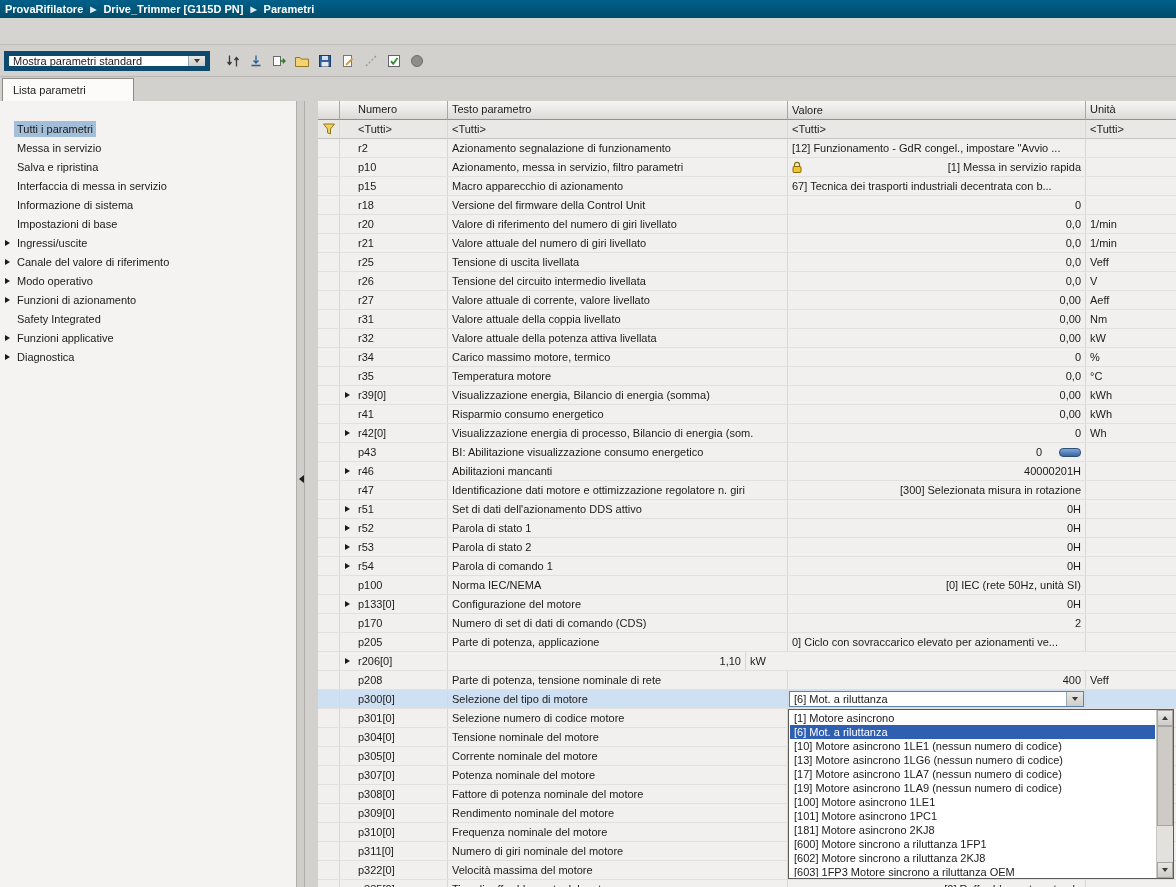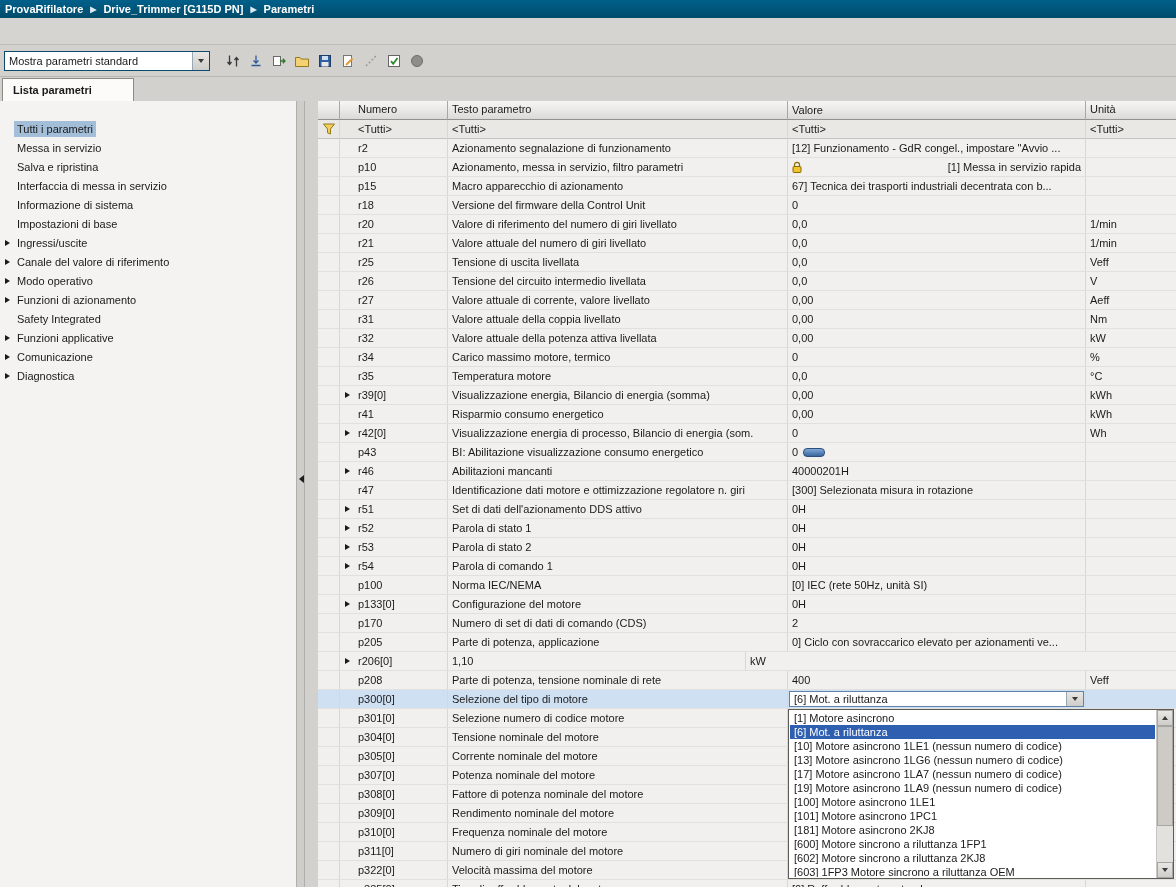--- a/index.html
+++ b/index.html
@@ -9,33 +9,33 @@
   
   #breadcrumb { position:absolute; left:0; top:0; width:1176px; height:18px;
     background:linear-gradient(#00608a,#004c6b); color:#fff; display:flex; align-items:center;
     padding-left:5px; font-weight:bold; }
   .bc-item { cursor:default; white-space:nowrap; }
   .bc-sep { font-size:8px; margin:0 7px; color:#dcebf4; }
 
   
   #menuband { position:absolute; left:0; top:18px; width:1176px; height:27px; background:#d6d4d0; border-bottom:1px solid #bfbdb9; }
   #toolbar { position:absolute; left:0; top:45px; width:1176px; height:32px; background:#d3d1cd; border-bottom:1px solid #b9b7b3; display:flex; align-items:center; }
-  .combo { background:#fff; border:1px solid #0c4a6e; display:flex; align-items:center; height:20px; position:relative; }
+  .combo { background:#fff; border:5px solid #0c4a6e; display:flex; align-items:center; height:20px; position:relative; }
   #view-combo { width:206px; margin-left:4px; }
   .combo-text { flex:1; padding:0 4px; white-space:nowrap; overflow:hidden; }
   .combo-btn { width:17px; height:100%; background:linear-gradient(#e9e7e4,#cfcdc9); border-left:1px solid #9aa8b5; display:flex; align-items:center; justify-content:center; }
   .tri-down { width:0; height:0; border-left:3.5px solid transparent; border-right:3.5px solid transparent; border-top:4px solid #3a3a3a; }
   .tri-up { width:0; height:0; border-left:3.5px solid transparent; border-right:3.5px solid transparent; border-bottom:4px solid #3a3a3a; }
   .tools { display:flex; align-items:center; margin-left:12px; }
   .tool-btn { width:22px; height:22px; display:flex; align-items:center; justify-content:center; margin-right:1px; }
 
   
   #tabstrip { position:absolute; left:0; top:77px; width:1176px; height:24px; background:#d3d1cd; }
   .tab { position:absolute; left:2px; top:1px; height:23px; width:132px; background:#fcfbfa;
-    border:1px solid #8b8a86; border-bottom:none; font-weight:bold; display:flex; align-items:center; padding-left:10px; }
+    border:1px solid #8b8a86; border-bottom:none; font-weight:normal; display:flex; align-items:center; padding-left:10px; }
 
   
   #content { position:absolute; left:0; top:101px; width:1176px; height:786px; }
 
   #sidebar { position:absolute; left:0; top:0; width:296px; height:786px; background:#f4f3f1; padding-top:19px; }
   .nav-item { position:relative; height:19px; line-height:19px; padding-left:14px; white-space:nowrap; cursor:default; }
   .nav-arrow { position:absolute; left:5px; top:6px; width:0; height:0; border-top:3.5px solid transparent; border-bottom:3.5px solid transparent; border-left:5px solid #1a1a1a; }
   .nav-label { padding:2px 3px; }
   .nav-label.selected { background:#a3bed8; }
 
@@ -53,21 +53,21 @@
   .c-unit { flex:1; border-right:none; }
 
   #thead .cell { background:linear-gradient(#f7f6f5,#dcdad7); border-right:1px solid #a8a7a3; border-bottom:1px solid #93918d; line-height:17px; }
   #tfilter .cell { background:#eae8e5; border-bottom:1px solid #c6c4c0; color:#222; }
   #tfilter .c-marker { display:flex; align-items:center; justify-content:center; }
 
   .row { display:flex; height:19px; background:#f1f0ee; border-bottom:1px solid #e2e0dd; }
   .row.selected { background:#cfe0f2; }
   .row-arrow { position:absolute; left:5px; top:6px; width:0; height:0; border-top:3.5px solid transparent; border-bottom:3.5px solid transparent; border-left:5px solid #1a1a1a; }
   .c-val.a-left { justify-content:flex-start; }
-  .c-val.a-right { justify-content:flex-start; }
+  .c-val.a-right { justify-content:flex-end;gap:12px; }
   .vtext { white-space:nowrap; }
   .lock { margin-right:auto; display:flex; align-items:center; }
   .badge { width:22px; height:9px; margin-left:5px; border-radius:4px; background:linear-gradient(#7fa7d6,#39669e); border:1px solid #2c4f7c; flex:none; }
 
   .cellcombo { position:absolute; left:1px; right:1px; top:1px; bottom:1px; background:#fff; border:1px solid #5f83a8; display:flex; align-items:center; }
 
   
   #dropdown { position:absolute; left:776px; top:709px; width:386px; height:170px; background:#fff; border:1px solid #5c5b58; z-index:20;margin-left:12px; }
   .dd-list { position:absolute; left:1px; top:1px; bottom:1px; right:18px; overflow:hidden; }
   .dd-item { height:14px; line-height:14px; padding-left:4px; white-space:nowrap; overflow:hidden; cursor:default; }
@@ -216,24 +216,20 @@
         <div class="nav-item">
           
           <span class="nav-label">Safety Integrated</span>
         </div>
 
         <div class="nav-item">
           <span class="nav-arrow"></span>
           <span class="nav-label">Funzioni applicative</span>
         </div>
 
-        <div class="nav-item">
-          <span class="nav-arrow"></span>
-          <span class="nav-label">Comunicazione</span>
-        </div>
 
         <div class="nav-item">
           <span class="nav-arrow"></span>
           <span class="nav-label">Diagnostica</span>
         </div>
       </nav>
 
     <div id="splitter">
       <span class="splitter-arrow"></span>
     </div>

